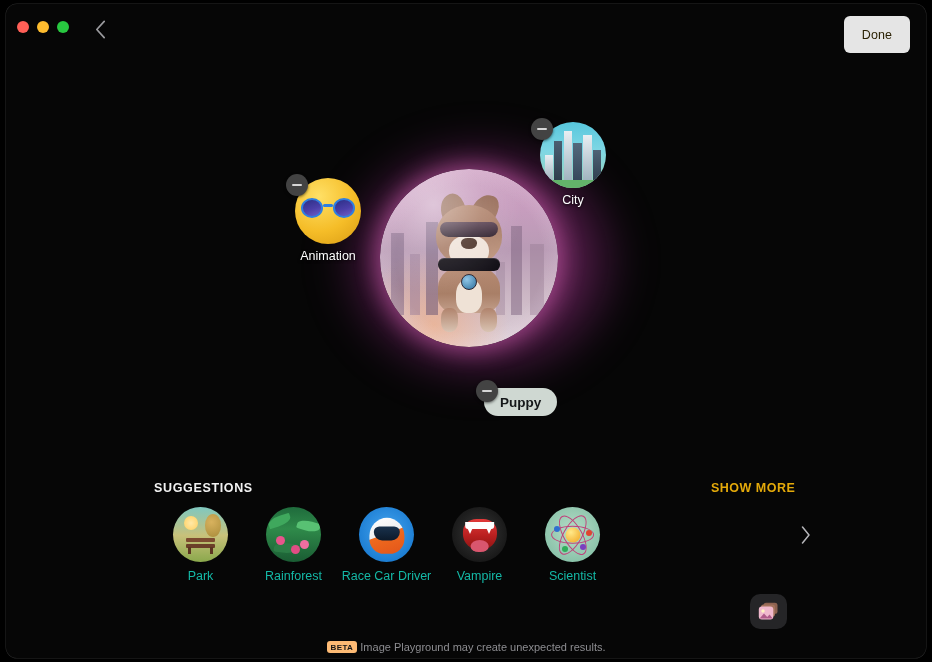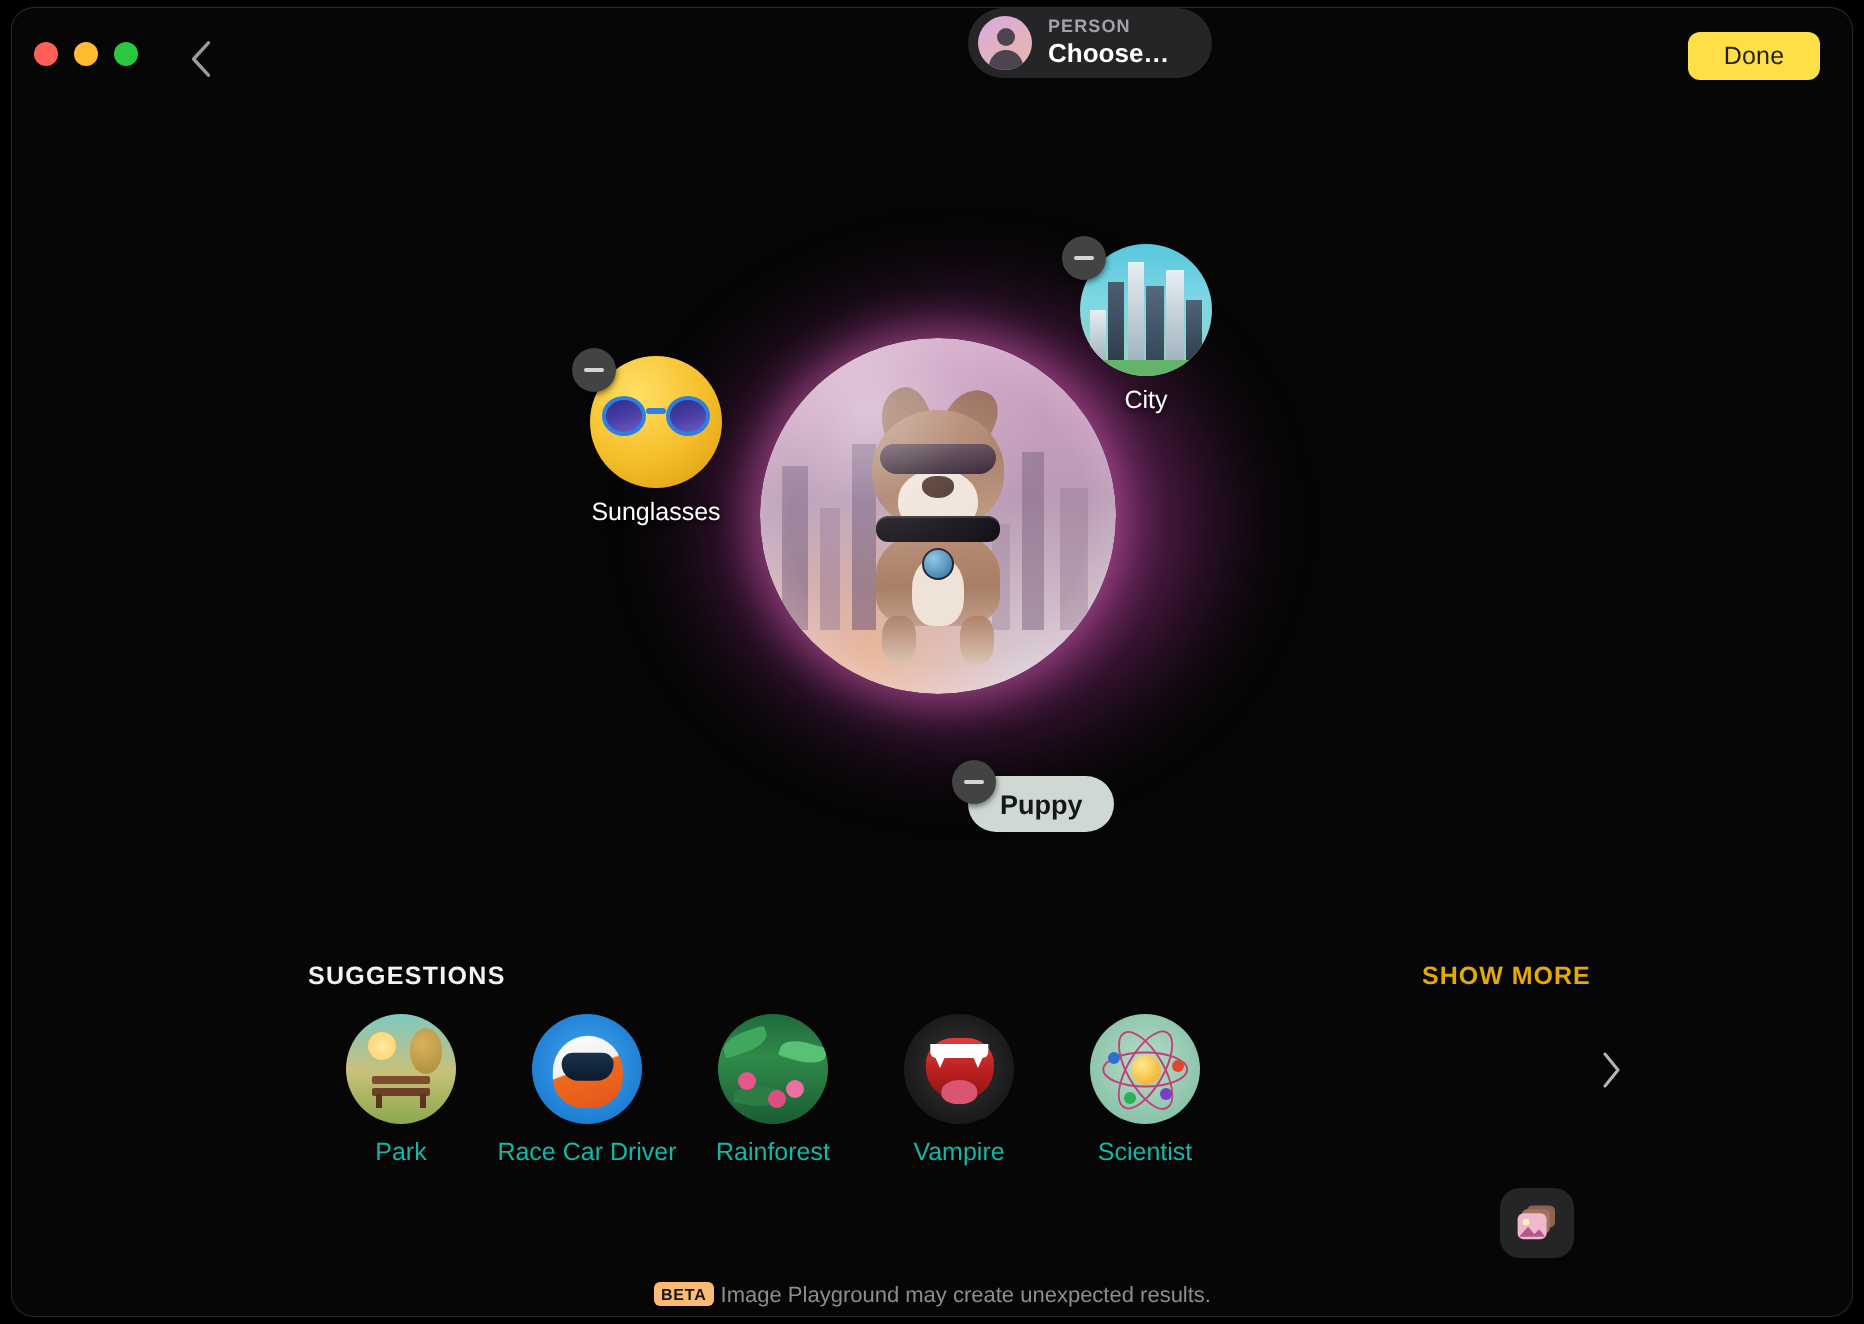--- a/index.html
+++ b/index.html
@@ -61,24 +61,24 @@
     justify-content: center;
     cursor: pointer;
   }
   .back-btn svg { display: block; }
 
   .done-btn {
     position: absolute;
     right: 16px;
     top: 12px;
     min-width: 46px;
-    height: 24px;
+    height: 37px;
     padding: 0 10px;
     border-radius: 6px;
-    background: #fde047;
+    background: #e5e5e5;
     color: #2b2205;
     font-size: 12.5px;
     font-weight: 500;
     display: flex;
     align-items: center;
     justify-content: center;
     cursor: pointer;
     letter-spacing: 0.1px;
   }
 
@@ -733,21 +733,21 @@
       <div class="thumb t-sunglasses">
         <div class="sg-frame">
           <div class="sg-lens l"></div>
           <div class="sg-bridge"></div>
           <div class="sg-lens r"></div>
         </div>
       </div>
       <div class="remove-badge">
         <div class="bar"></div>
       </div>
-      <div class="label">Sunglasses</div>
+      <div class="label">Animation</div>
     </div>
 
     <div class="concept" style="left:531px; top:66px;">
       <div class="thumb t-city">
         <div class="c-b b1"></div>
           <div class="c-b b2"></div>
           <div class="c-b b3"></div>
         <div class="c-b b4"></div>
           <div class="c-b b5"></div>
           <div class="c-b b6"></div>
@@ -779,37 +779,37 @@
           <div class="tree"></div>
         <div class="bench2"></div>
           <div class="bench"></div>
         <div class="leg a"></div>
           <div class="leg b"></div>
       </div>
       <div class="slabel">Park</div>
     </div>
 
     <div class="sugg">
-      <div class="sthumb s-racecar">
-        <div class="helmet"></div>
-          <div class="visor"></div>
-      </div>
-      <div class="slabel">Race Car Driver</div>
-    </div>
-
-    <div class="sugg">
       <div class="sthumb s-rainforest">
         <div class="frond f1"></div>
           <div class="frond f2"></div>
           <div class="frond f3"></div>
         <div class="flower p1"></div>
           <div class="flower p2"></div>
           <div class="flower p3"></div>
       </div>
       <div class="slabel">Rainforest</div>
+    </div>
+
+    <div class="sugg">
+      <div class="sthumb s-racecar">
+        <div class="helmet"></div>
+          <div class="visor"></div>
+      </div>
+      <div class="slabel">Race Car Driver</div>
     </div>
 
     <div class="sugg">
       <div class="sthumb s-vampire">
         <div class="mouth"></div>
           <div class="teeth"></div>
         <div class="fang fl"></div>
           <div class="fang fr"></div>
         <div class="tongue"></div>
       </div>
@@ -834,30 +834,20 @@
 
   </div>
 
   <div class="next-arrow">
     <svg width="10" height="18" viewBox="0 0 10 18" fill="none">
       <path d="M1.5 1 L8 9 L1.5 17" stroke="#b5b5b9" stroke-width="1.5" stroke-linecap="round" stroke-linejoin="round"></path>
     </svg>
   </div>
 
 
-  <div class="pill-btn" id="person-btn">
-    <div class="pico person-ico">
-      <div class="head"></div>
-        <div class="body"></div>
-    </div>
-    <span class="ptext">
-      <span class="pcap">PERSON</span>
-      <span class="pval">Choose…</span>
-    </span>
-  </div>
 
 
   <div class="photo-btn">
     <svg width="21" height="19" viewBox="0 0 21 19">
       <rect x="5.5" y="0.8" width="14" height="11" rx="2.6" fill="#8d6250"></rect>
       <rect x="3" y="2.6" width="14" height="12" rx="2.6" fill="#a3725c"></rect>
       <rect x="0.8" y="4.6" width="14.5" height="13" rx="3" fill="#f0b8cd"></rect>
       <circle cx="5" cy="9" r="1.7" fill="#fff3c0"></circle>
       <path d="M1.6 16.4 L6 11.4 L9.2 15 L11.6 12.6 L14.6 16.4 Z" fill="#b05c8a"></path>
     </svg>

